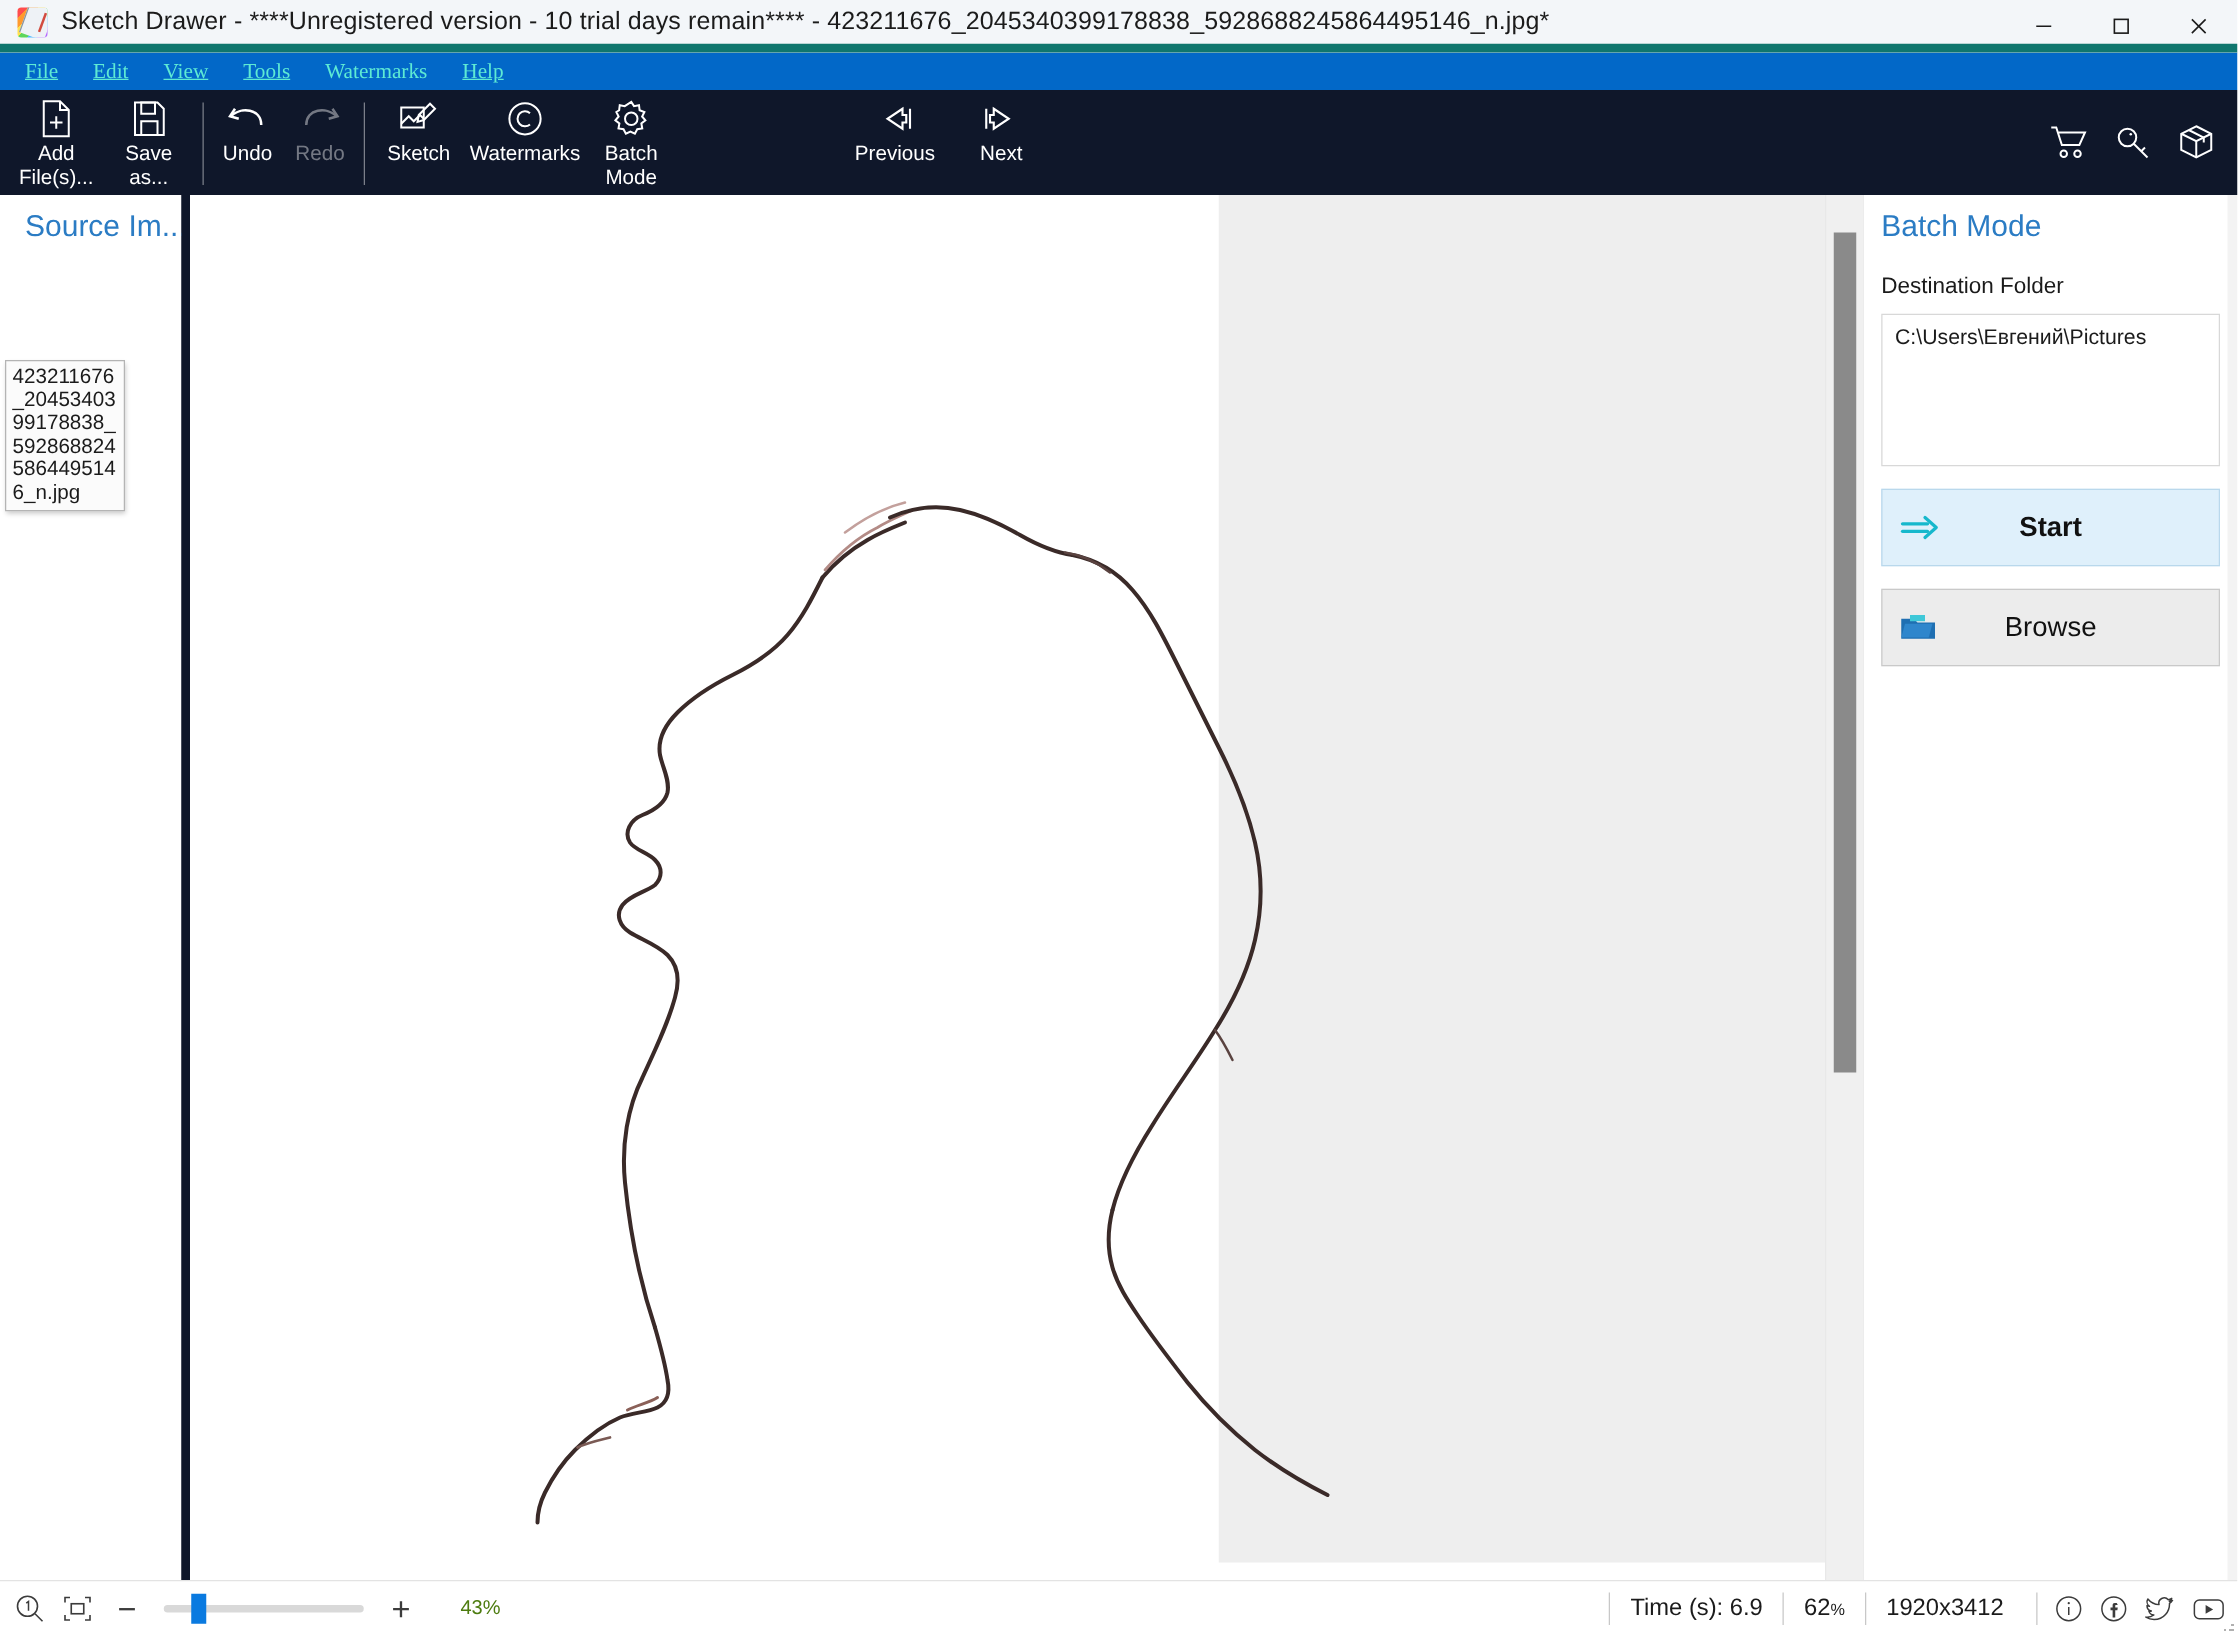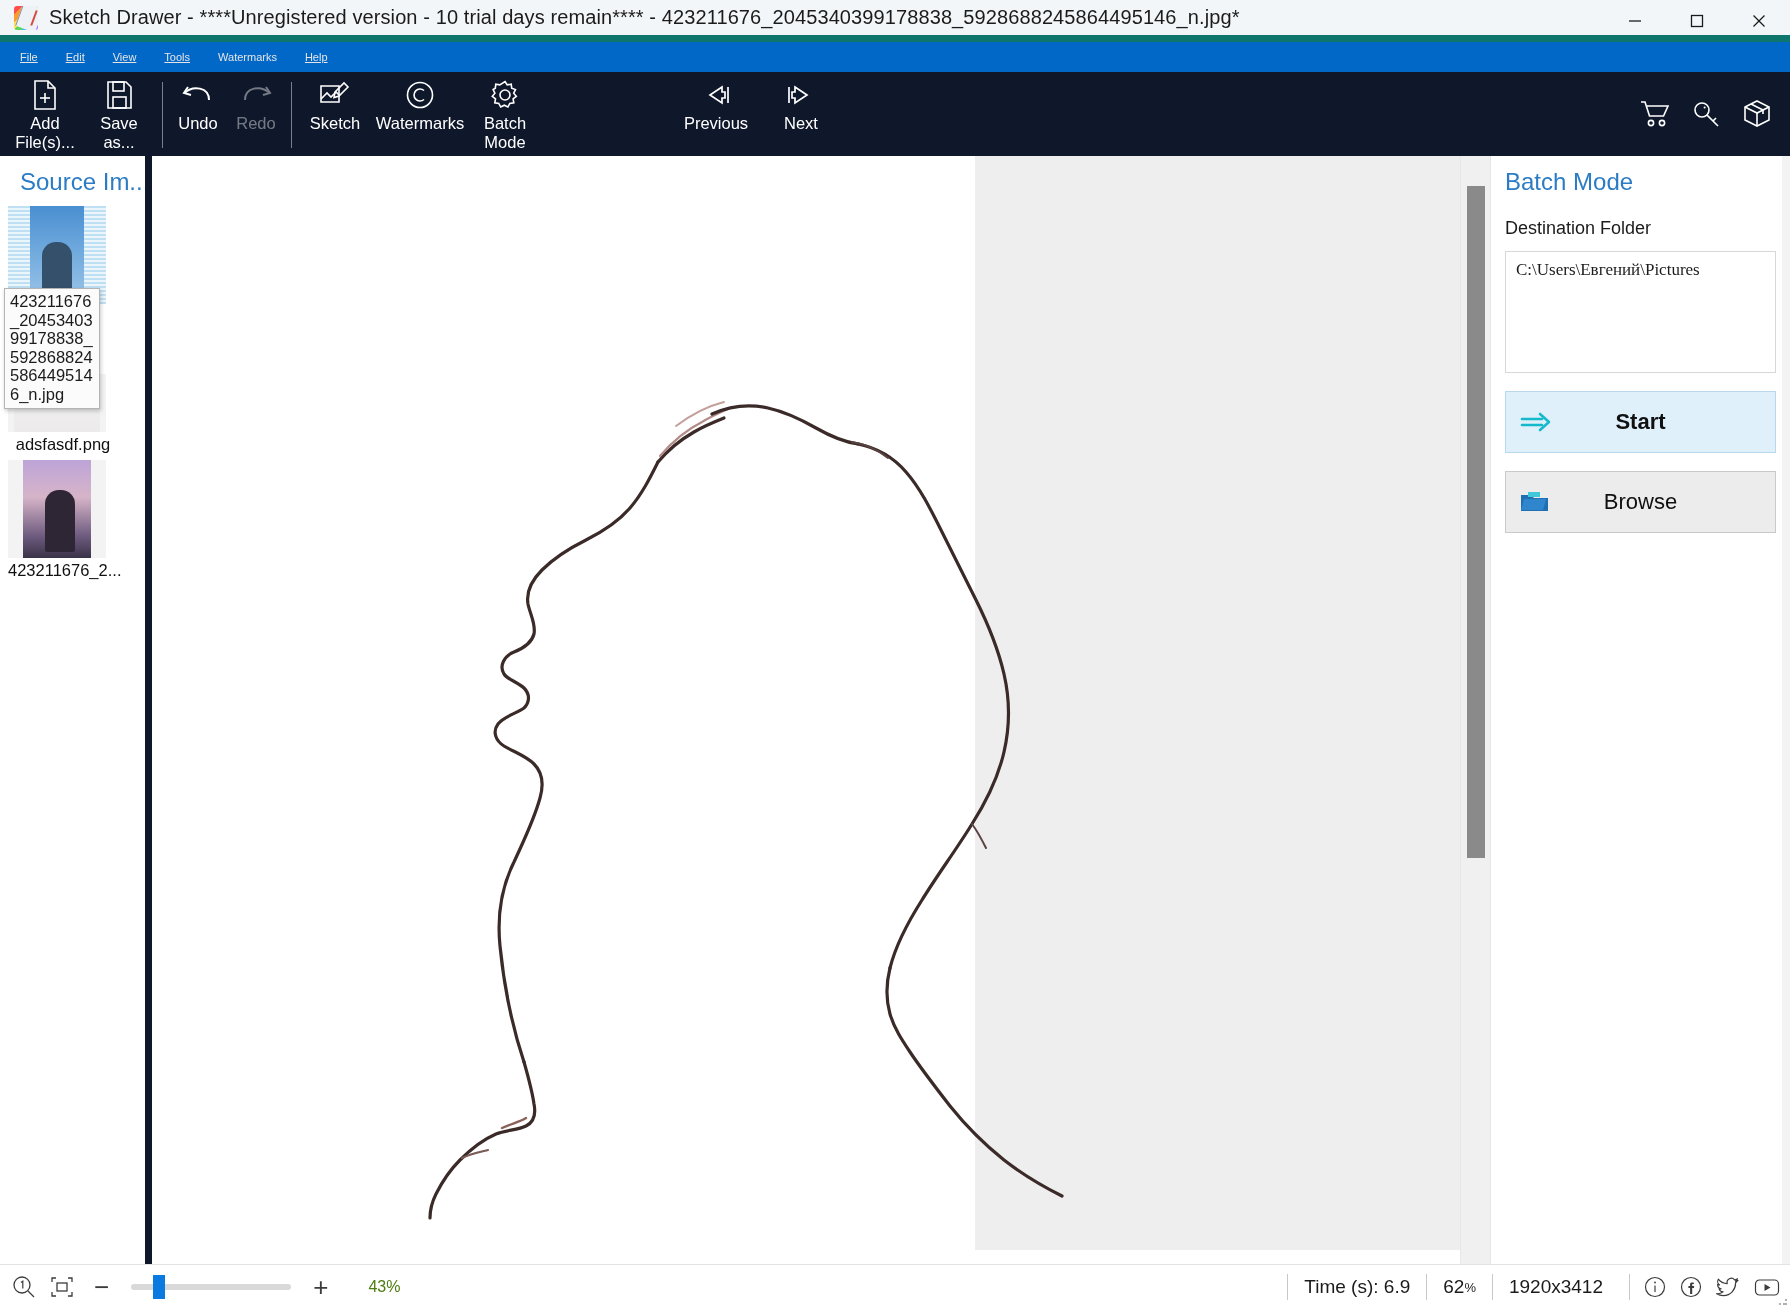--- a/index.html
+++ b/index.html
@@ -70,23 +70,24 @@
 
   
   .menubar {
     height: 30px; flex: 0 0 30px;
     background: #0268c8;
     display: flex; align-items: center;
     padding-left: 16px;
     gap: 20px;
   }
   .menu-item {
-    font-size: 11px; color: #e5e5e5;
+    font-size: 17px; color: #5eead4;
     padding: 2px 4px;
     white-space: nowrap;
+    font-family: Liberation Serif, serif;
   }
   .menu-item u { text-decoration: underline; }
 
   
   .toolbar {
     height: 84px; flex: 0 0 84px;
     background: #0f172a;
     display: flex; align-items: stretch;
     position: relative;
     padding-left: 8px;
@@ -263,21 +264,20 @@
   }
   .dest-box {
     margin: 12px 14px 0 14px;
     height: 122px;
     border: 1px solid #d8d8d8;
     background: #ffffff;
     padding: 8px 10px;
     font-size: 17px;
     color: #1b1b1b;
     overflow: hidden;
-    font-family: Liberation Serif, serif;
   }
   .pbtn {
     margin: 18px 14px 0 14px;
     height: 62px;
     border: 1px solid #c9c9c9;
     background: #ececec;
     display: flex; align-items: center;
     position: relative;
   }
   .pbtn.primary { background: #dff0fb; border-color: #b9d8ec; }
@@ -520,44 +520,20 @@
         </svg>
       </span>
     </div>
   </div>
 
   <div class="body">
 
     <div class="sidebar">
       <div class="sidebar-title">Source Im...</div>
 
-      <div class="thumb-list">
-
-        <div class="thumb-item selected">
-          <div class="thumb-box">
-            <div class="t1-art"></div>
-          </div>
-          <div class="thumb-caption" style="visibility:hidden">423211676_2045340399178838_5928688245864495146_n.jpg</div>
-        </div>
-
-        <div class="thumb-item" style="margin-top:48px">
-          <div class="thumb-box" style="height:58px">
-            <div class="t2-art"></div>
-          </div>
-          <div class="thumb-caption">adsfasdf.png</div>
-        </div>
-
-        <div class="thumb-item" style="margin-top:6px">
-          <div class="thumb-box">
-            <div class="t3-art"></div>
-          </div>
-          <div class="thumb-caption">423211676_2...</div>
-        </div>
-
-      </div>
 
       <div class="tooltip">423211676_2045340399178838_5928688245864495146_n.jpg</div>
     </div>
 
     <div class="canvas-wrap">
       <div class="canvas-page"></div>
       <div class="canvas-gray"></div>
 
       <svg class="sketch-svg" width="1120" height="1066" viewBox="0 0 1120 1066" fill="none">
         <g stroke="#3a2a28" stroke-width="3.2" stroke-linecap="round" stroke-linejoin="round" fill="none">

